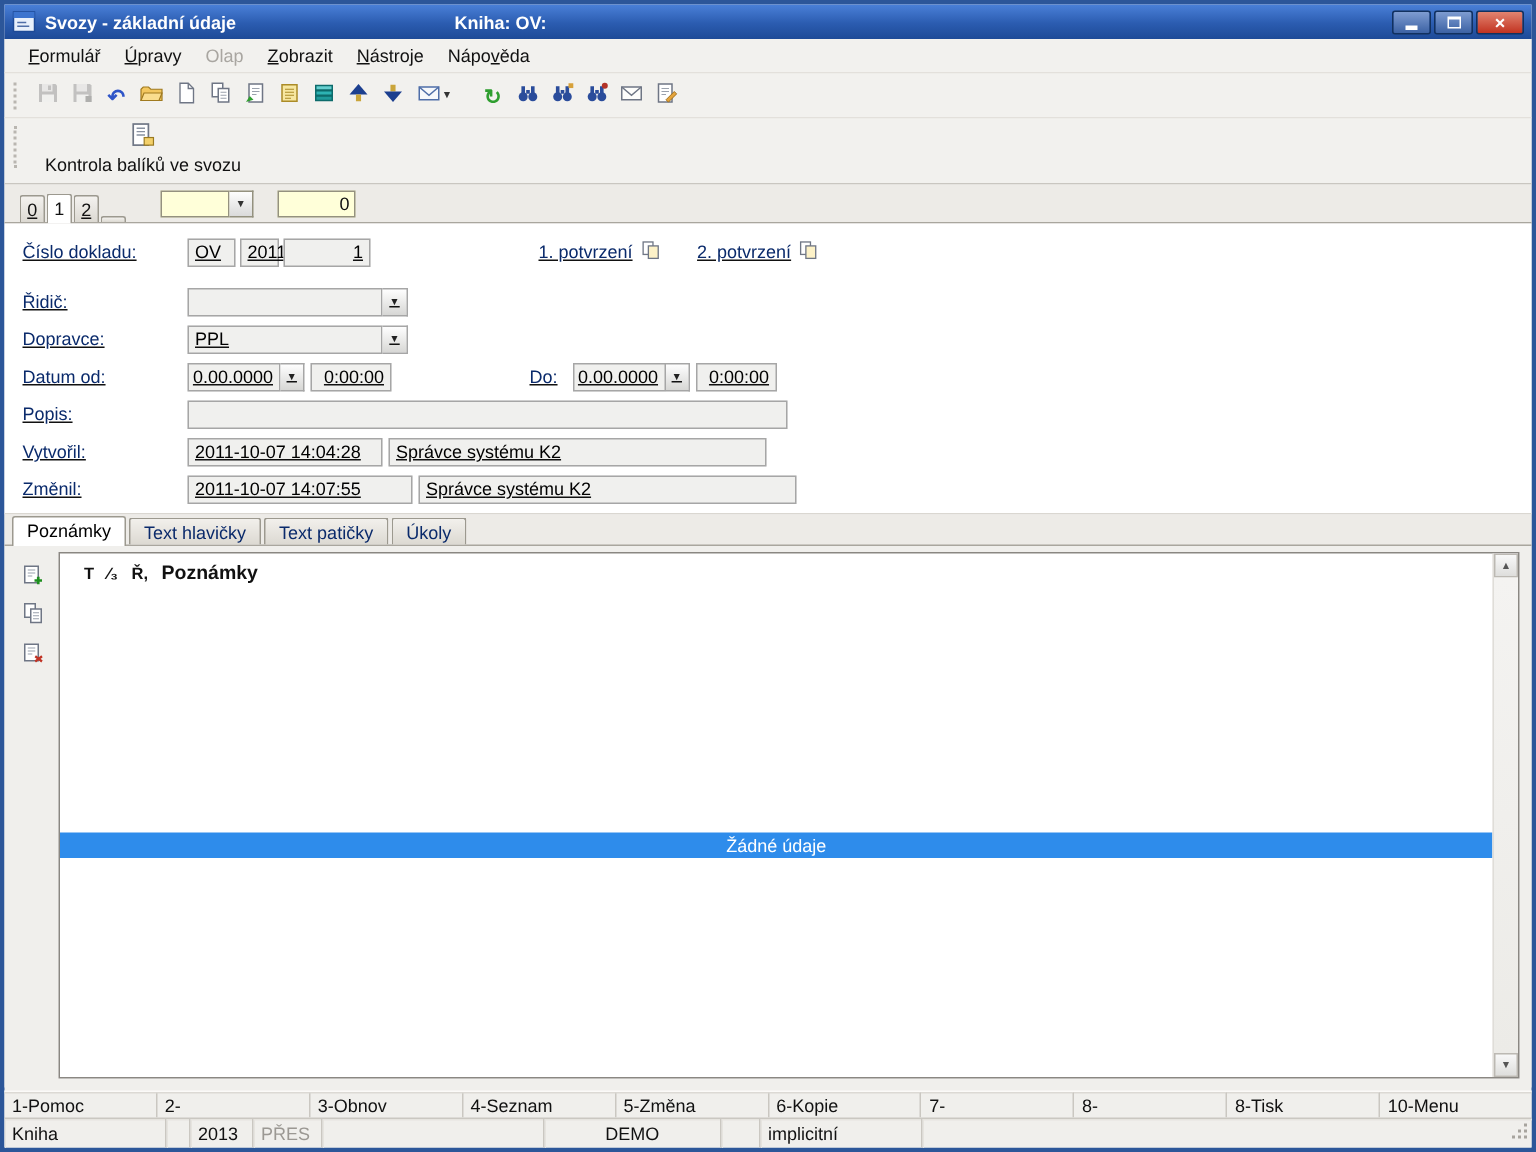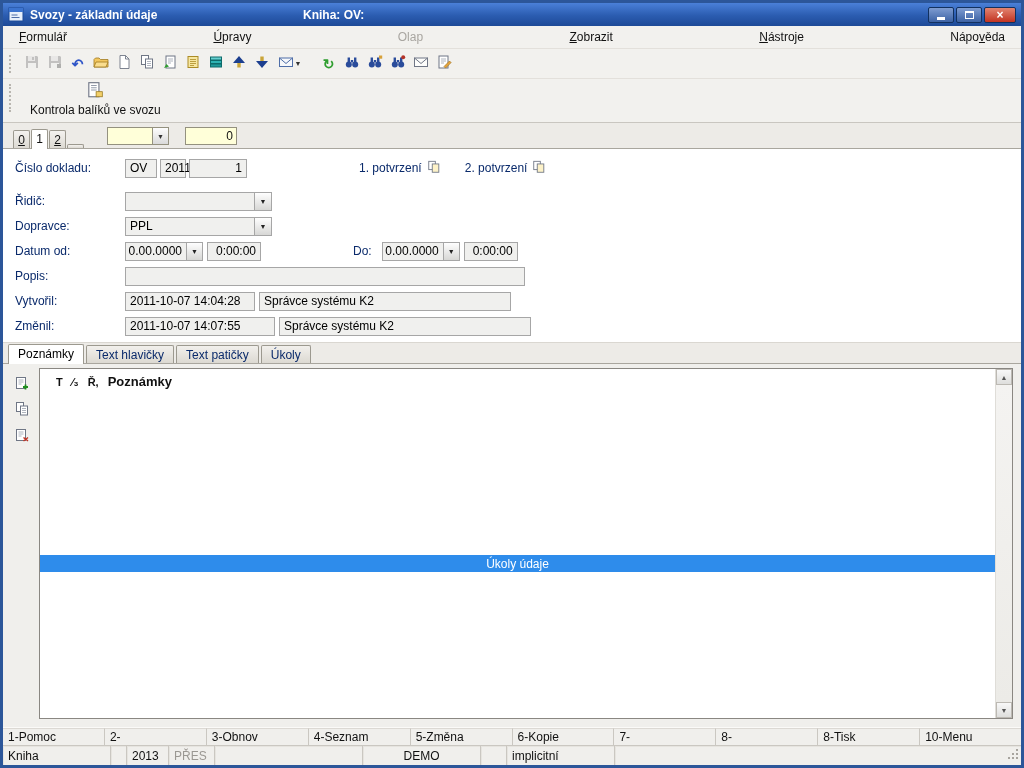--- a/index.html
+++ b/index.html
@@ -12,21 +12,21 @@
   .titlebar { height: 23px; flex: none; background: linear-gradient(#4a80d8, #2b5cb0 55%, #1d4a97); display: flex; align-items: center; padding: 0 5px; color: #fff; font-weight: bold; position: relative; }
   .win-icon { width: 16px; height: 16px; margin-right: 6px; flex: none; }
   .title-book { position: absolute; left: 300px; }
   .win-buttons { margin-left: auto; display: flex; gap: 2px; }
   .win-btn { width: 26px; height: 16px; border: 1px solid #12315f; border-radius: 2px; background: linear-gradient(#7e9cd1, #3c62a4); color: #fff; display: flex; align-items: center; justify-content: center; font-size: 12px; line-height: 1; cursor: default; }
   .win-btn.close { width: 32px; background: linear-gradient(#e28470, #c23321); }
   .min-glyph { width: 8px; height: 3px; background: #fff; margin-top: 7px; }
   .max-glyph { width: 9px; height: 8px; border: 1px solid #fff; border-top: 2px solid #fff; }
 
   
-  .menubar { height: 23px; flex: none; display: flex; align-items: center; padding: 0 8px; background: #f2f1ee; border-bottom: 1px solid #e3e0db; justify-content: space-between; }
+  .menubar { height: 23px; flex: none; display: flex; align-items: center; padding: 0 8px; background: #f2f1ee; border-bottom: 1px solid #e3e0db; }
   .menu-item { padding: 3px 8px; }
   .menu-item.disabled { color: #a9a6a1; }
   .toolbar { height: 30px; flex: none; display: flex; align-items: center; padding: 0 6px; background: #f2f1ee; border-bottom: 1px solid #e3e0db; }
   .tb-handle { width: 5px; height: 18px; border-left: 2px dotted #b9b6b0; margin-right: 6px; flex: none; }
   .tb-btn { width: 23px; height: 23px; display: flex; align-items: center; justify-content: center; flex: none; }
   .tb-btn.disabled { opacity: .45; filter: grayscale(1); }
   .tb-sep { width: 10px; flex: none; }
   .dd-mini { font-size: 7px; color: #333; width: 9px; text-align: center; }
   .glyph-ico { font-size: 14px; font-weight: bold; }
   .toolbar2 { min-height: 38px; flex: none; display: flex; align-items: flex-start; padding: 1px 6px 3px; background: #f2f1ee; border-bottom: 1px solid #c9c6c0; }
@@ -36,21 +36,21 @@
   
   .tabstrip { height: 26px; flex: none; display: flex; align-items: flex-end; padding: 0 10px; background: #edebe7; border-bottom: 1px solid #a9a69e; }
   .mini-tab { min-width: 17px; text-align: center; padding: 2px 4px 1px; border: 1px solid #9c998f; border-bottom: none; border-radius: 2px 2px 0 0; background: linear-gradient(#f4f2ef, #dcd9d2); margin-right: 1px; }
   .mini-tab.active { background: #fff; padding-bottom: 3px; margin-bottom: -1px; }
   .ts-combo { margin-left: 22px; display: flex; margin-bottom: 3px; }
   .ts-field { width: 46px; height: 18px; background: #ffffd9; border: 1px solid #94917f; padding: 0 3px; display: flex; align-items: center; }
   .ts-dd { width: 16px; height: 18px; border: 1px solid #94917f; border-left: none; background: linear-gradient(#fdfdfd, #dadada); display: flex; align-items: center; justify-content: center; font-size: 7px; color: #333; }
   .ts-count { margin-left: 16px; width: 52px; margin-bottom: 3px; justify-content: flex-end; }
 
   
-  .form-area { flex: none; background: #fff; padding: 9px 12px 6px; border-bottom: 1px solid #dad7d1; }
+  .form-area { flex: none; background: #fff; padding: 9px 12px 6px; border-bottom: 1px solid #dad7d1; text-decoration: underline; }
   .frow { display: flex; align-items: center; height: 20px; margin-bottom: 5px; }
   .frow.gap { margin-bottom: 13px; }
   .flabel { width: 110px; flex: none; color: #0a2a6b; }
   .field { height: 19px; background: #f0f0ee; border: 1px solid #a6a6a6; display: flex; align-items: center; padding: 0 4px; color: #000; text-align: center; }
   .field.num { justify-content: flex-end; }
   .combo-dd { width: 17px; height: 19px; border: 1px solid #a6a6a6; border-left: none; background: linear-gradient(#fefefe, #d7d7d5); display: flex; align-items: center; justify-content: center; font-size: 7px; color: #222; }
   .confirm { display: flex; align-items: center; gap: 5px; color: #0a2a6b; }
 
   
   .doc-tabs { height: 21px; flex: none; display: flex; align-items: flex-end; padding: 0 5px; background: #edebe7; border-bottom: 1px solid #a9a69e; }
@@ -366,21 +366,21 @@
             </svg></span>
       </span>
     </div>
     <div class="notes-panel">
       <div class="notes-header">
         <span class="hdr-tok">T</span>
         <span class="hdr-tok">⁄₃</span>
         <span class="hdr-tok">Ř,</span>
         <span class="hdr-title">Poznámky</span>
       </div>
-      <div class="no-data-bar">Úkoly údaje</div>
+      <div class="no-data-bar">Žádné údaje</div>
       <div class="vscroll">
         <span class="sb-btn">▲</span>
         <span class="sb-track"></span>
         <span class="sb-btn">▼</span>
       </div>
     </div>
   </div>
 
   <div class="fnbar">
     <span class="fn-cell">1-Pomoc</span>

